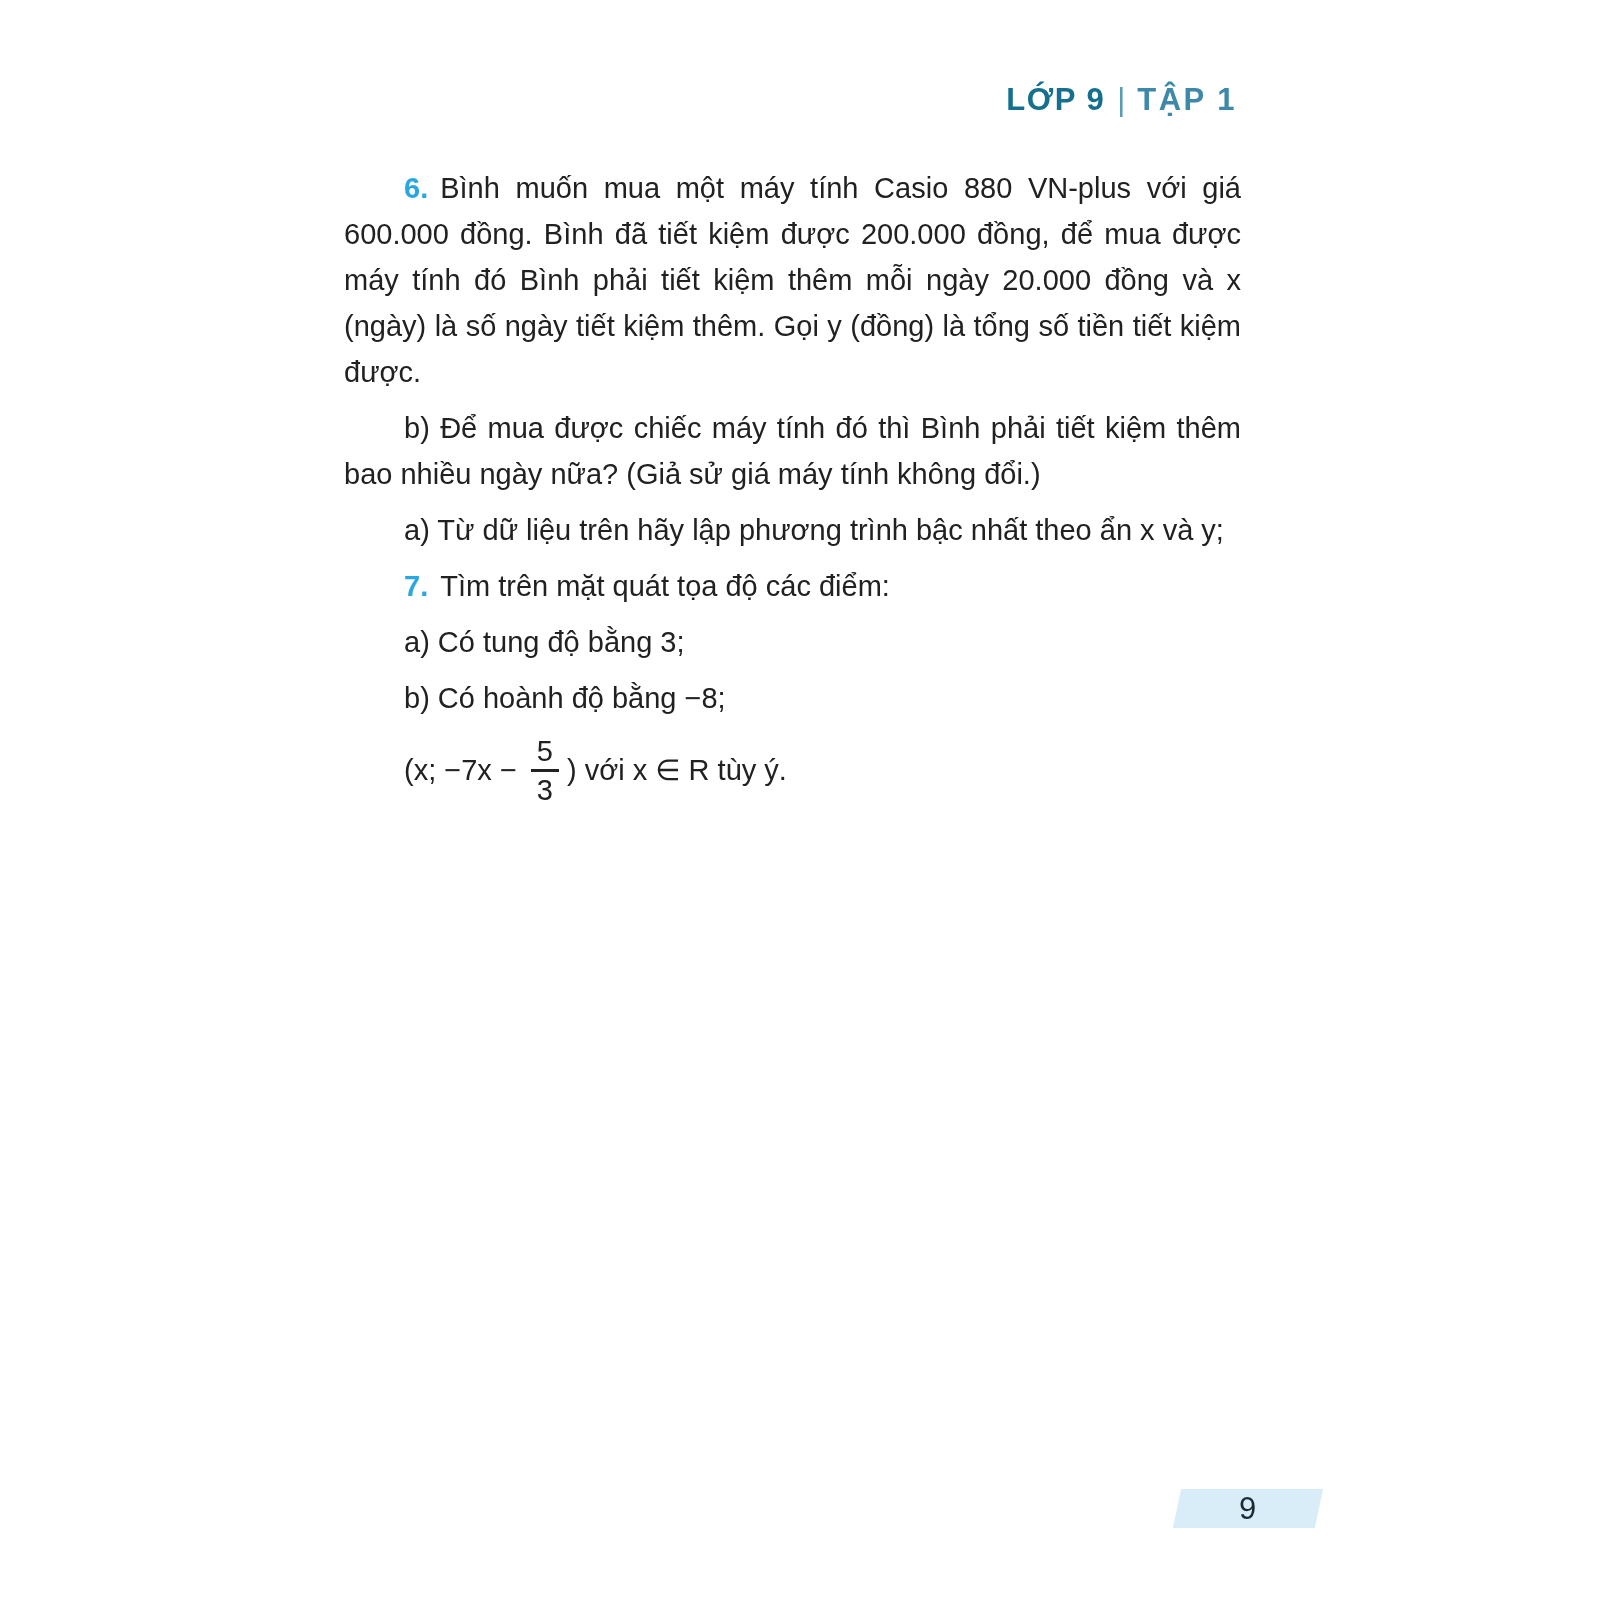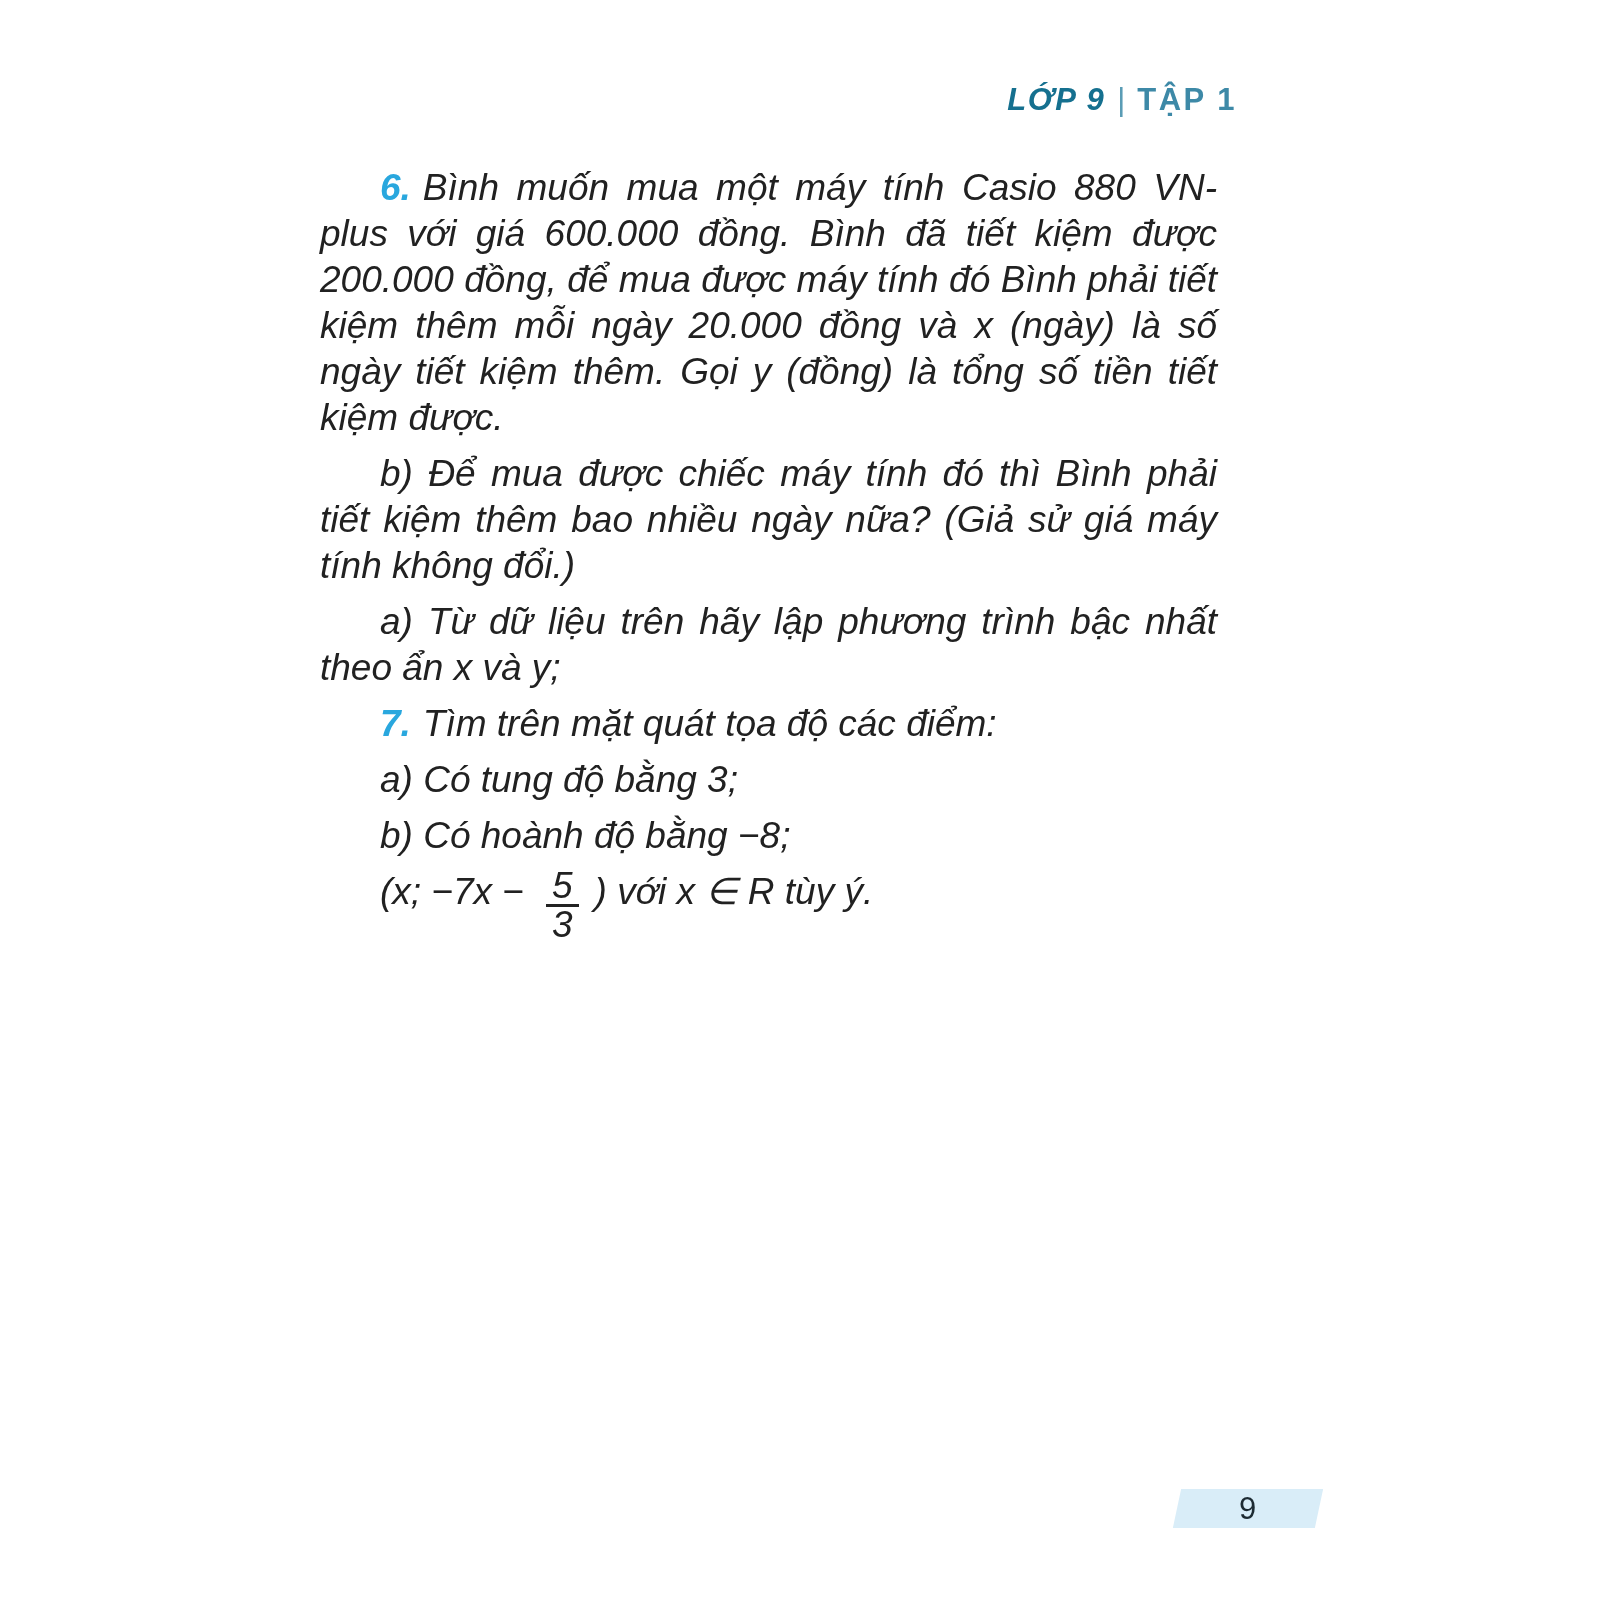--- a/index.html
+++ b/index.html
@@ -19,60 +19,58 @@
     position: absolute;
     top: 82px;
     right: 363px;
     font-size: 31px;
     white-space: nowrap;
   }
   .header .grade {
     color: #15708f;
     font-weight: bold;
     letter-spacing: 1.5px;
-    font-style: italic;
   }
   .header .sep {
     color: #5a9cb5;
     font-weight: 300;
     margin: 0 12px;
   }
   .header .volume {
     color: #3d89a7;
     font-weight: 700;
     letter-spacing: 2.5px;
   }
 
   
   .content {
     position: absolute;
-    left: 320px;
+    left: 344px;
     top: 165px;
     width: 897px;
-    font-size: 37px;
+    font-size: 29px;
     line-height: 46px;
     text-align: justify;
-    font-style: italic;
   }
   .para { margin-bottom: 10px; }
   .indent { text-indent: 60px; }
   .num {
     color: #29a7de;
     font-weight: bold;
     padding-right: 12px;
   }
 
   
   .formula-line {
     display: flex;
+    align-items: center;
     padding-left: 60px;
     margin-top: 4px;
     min-height: 78px;
     text-align: left;
-    gap: 8px;
   }
   .fraction {
     display: inline-flex;
     flex-direction: column;
     align-items: center;
     margin: 0 8px 0 14px;
     line-height: 34px;
   }
   .frac-num { display: block; padding: 0 6px 1px; }
   .frac-den { display: block; border-top: 3px solid #222; padding: 1px 6px 0; }

